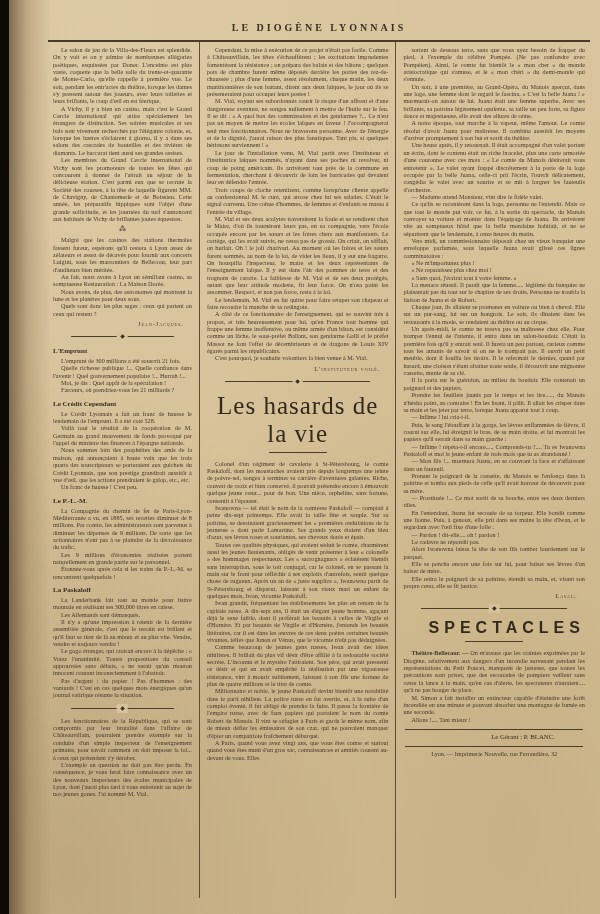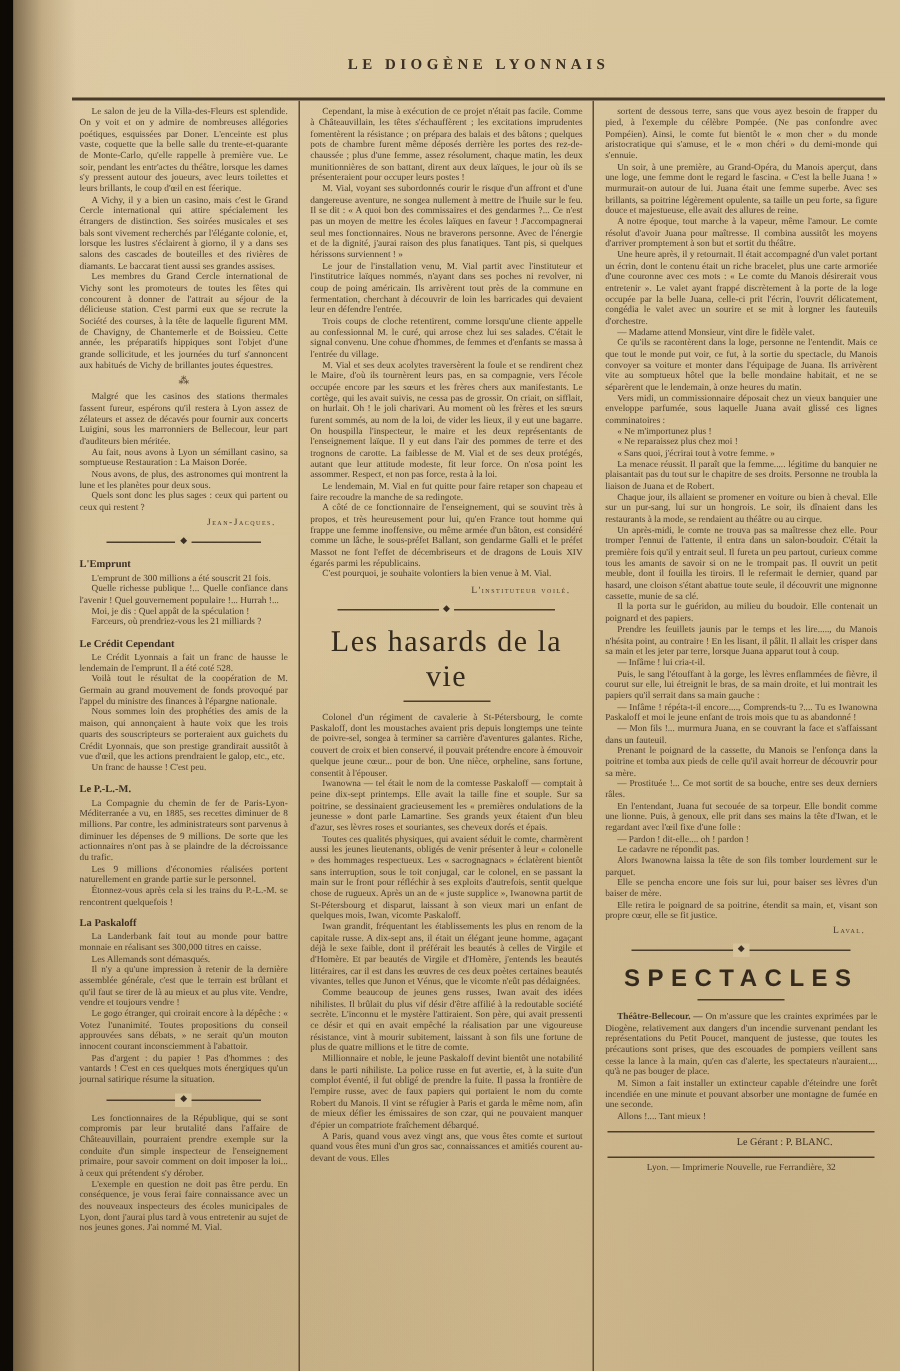--- a/index.html
+++ b/index.html
@@ -18,37 +18,37 @@
     overflow:hidden;
   }
   .page::before{
     content:"";position:absolute;left:0;top:0;bottom:0;width:42px;
     background:linear-gradient(90deg, rgba(55,36,16,0.55), rgba(120,92,55,0.28) 45%, rgba(120,92,55,0) 100%);
     pointer-events:none;z-index:5;
   }
   .content{position:absolute;left:37px;top:0;width:546px;}
   .masthead{
     text-align:center;font-size:10px;font-weight:bold;letter-spacing:3px;
-    color:#3a2f22;padding-top:22px;margin:16px;
+    color:#3a2f22;padding-top:22px;margin:0;
   }
   .masthead-rule{border-top:2px solid #493b29;margin:7px 2px 0 2px;}
   .cols{display:flex;height:856px;overflow:hidden;}
   .col{overflow:hidden;padding:4px 7px 0 7px;box-sizing:border-box;color:#44382a;}
   .col1{width:28%;}
   .col2{width:36%;border-left:1px solid #5d4b36;}
   .col3{width:36%;border-left:1px solid #5d4b36;}
   .bp{
     margin:0;font-size:6.2px;line-height:7.35px;text-align:justify;
     text-indent:8px;color:#44382a;
   }
   .bp .lead{font-weight:bold;}
   .h1{margin:6px 0 4px 0;text-align:center;color:#33291c;font-weight:bold;}
   .h1.serifcaps{font-size:15px;letter-spacing:3px;font-family:"Liberation Serif","DejaVu Serif",serif;}
-  .h1.sanscaps{font-size:16px;letter-spacing:5px;font-family:"Liberation Sans","DejaVu Sans",sans-serif;}
-  .h1.serif{font-size:20px;letter-spacing:1px;font-weight:normal;font-family:"Liberation Serif","DejaVu Serif",serif;}
+  .h1.sanscaps{font-size:16px;letter-spacing:5px;font-family:"Liberation Sans","DejaVu Sans",sans-serif;text-align:right;}
+  .h1.serif{font-size:25px;letter-spacing:1px;font-weight:normal;font-family:"Liberation Serif","DejaVu Serif",serif;}
   .hr-short{width:58px;border-top:1px solid #4c3d2b;margin:3px auto 7px auto;}
   .h2{margin:6px 0 2px 0;text-align:left;font-size:7px;font-weight:bold;color:#3a2f22;}
   .sig{margin:3px 8px 2px 0;text-align:right;font-size:6.4px;letter-spacing:1px;color:#44382a;font-variant:small-caps;}
   .sep{position:relative;height:9px;margin:5px 18px 4px 18px;}
   .sep::before{content:"";position:absolute;left:0;right:0;top:4px;border-top:1px solid #4c3d2b;}
   .sep span{
     position:absolute;left:50%;top:0;transform:translateX(-50%);
     font-size:6px;line-height:9px;color:#3a2f22;background:#d7c39a;padding:0 3px;
   }
   .stars{text-align:center;font-size:7px;color:#4c3d2b;margin:3px 0;line-height:8px;}

